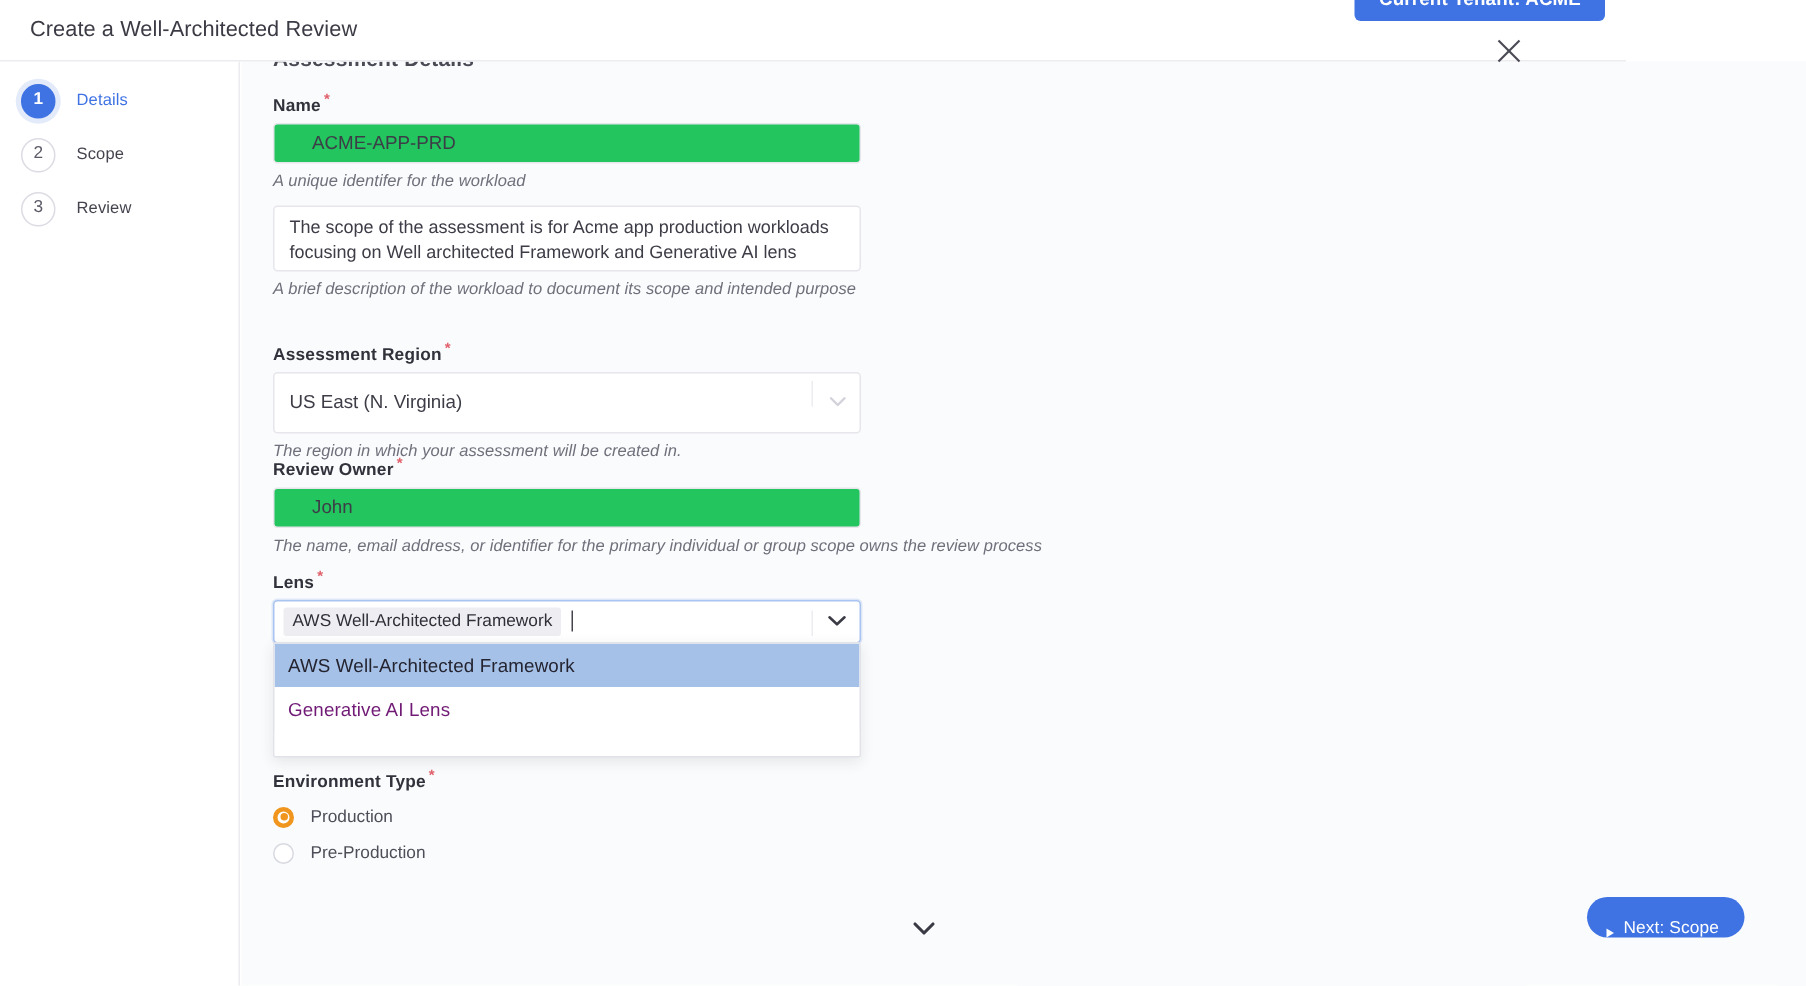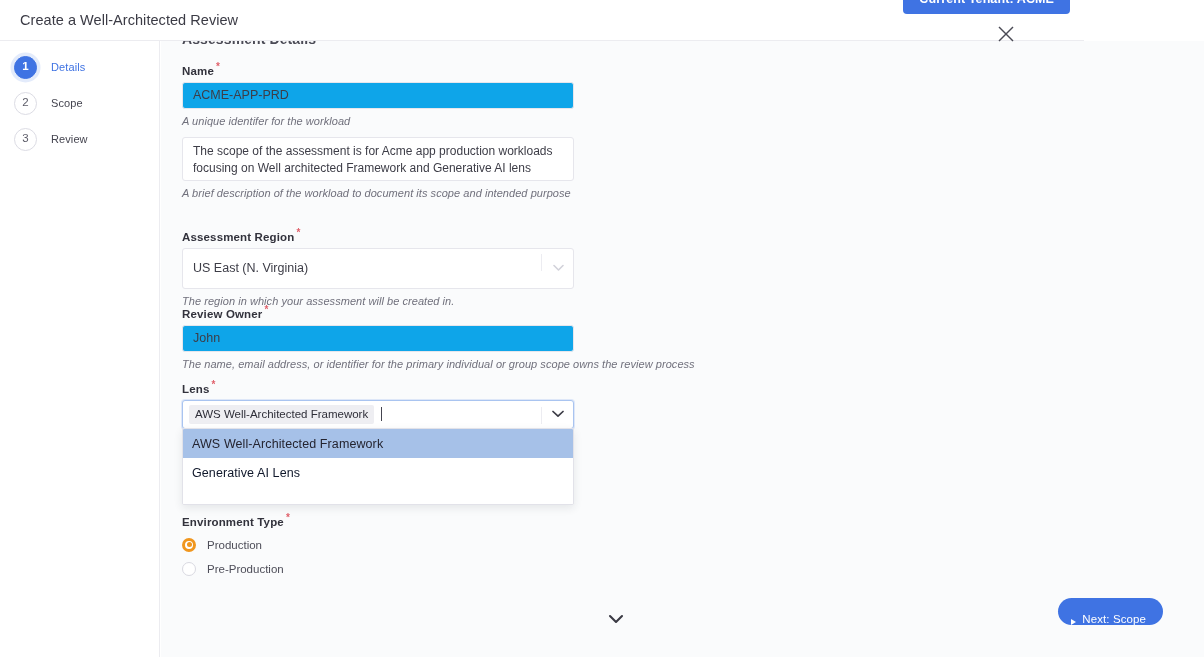--- a/index.html
+++ b/index.html
@@ -146,26 +146,26 @@
   .req {
     color: #e0616b;
     font-size: 10px;
     margin-left: 2px;
     vertical-align: super;
   }
 
   .txt-input {
     width: 392px;
     height: 27px;
-    background: #0ea5e9;
+    background: #22c55e;
     border: 1px solid #e6e6ec;
     border-radius: 3px;
     font-size: 12.5px;
     color: #3d3d47;
-    padding: 0 10px;
+    padding: 0 25px;
     font-family: "Liberation Sans", sans-serif;
     outline: none;
     display: block;
   }
 
   .txt-area {
     width: 392px;
     height: 44px;
     background: #ffffff;
     border: 1px solid #e6e6ec;
@@ -264,21 +264,21 @@
     box-shadow: 0 3px 9px rgba(40,45,60,0.10);
     overflow: hidden;
     z-index: 30;
   }
   .dd-option {
     height: 29px;
     display: flex;
     align-items: center;
     padding-left: 9px;
     font-size: 12.5px;
-    color: #0f172a;
+    color: #701a75;
     cursor: pointer;
     letter-spacing: 0.1px;
   }
   .dd-option.highlighted {
     background: #a6c1e8;
     color: #242430;
   }
   .dd-spacer { height: 17px; background:#ffffff; }
 
   

